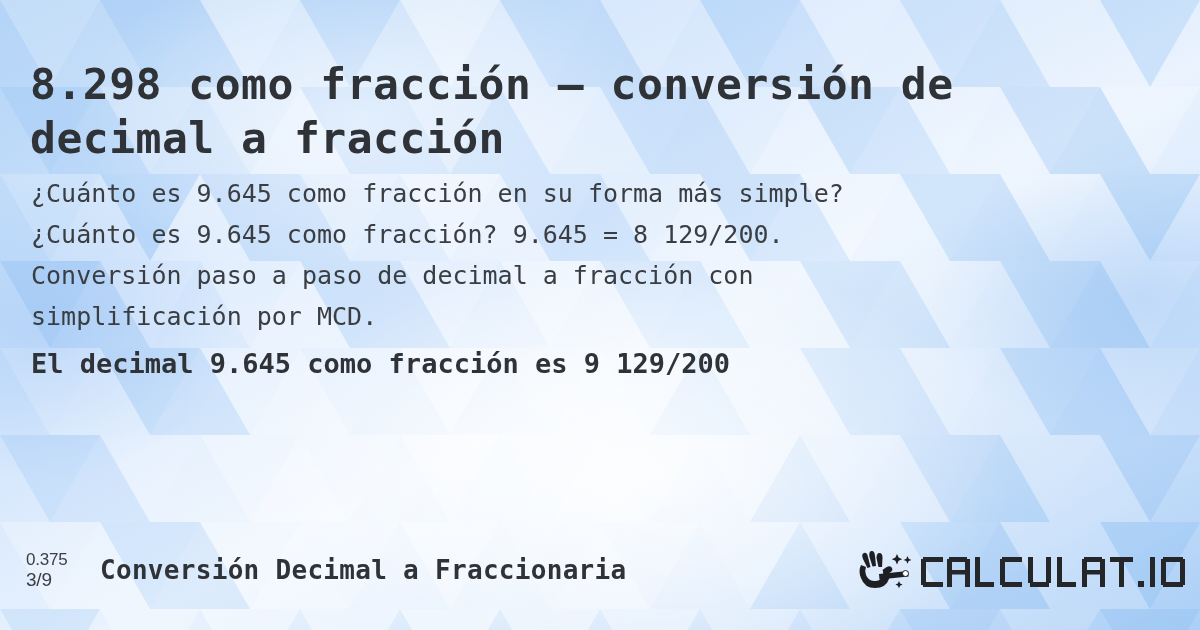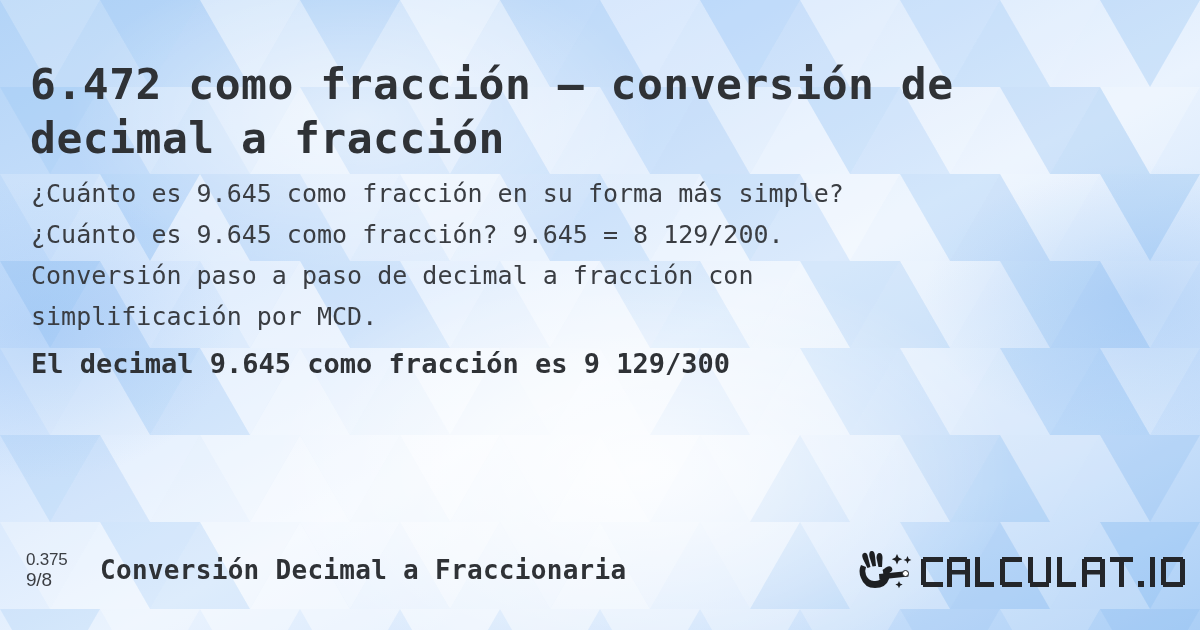--- a/index.html
+++ b/index.html
@@ -344,34 +344,34 @@
       <polygon points="900,609 1000,609 950,696" fill="#8fc0f2" opacity="0.20"></polygon>
       <polygon points="1000,609 1100,609 1050,696" fill="#ffffff" opacity="0.18"></polygon>
       <polygon points="1100,609 1200,609 1150,696" fill="#86bbf0" opacity="0.26"></polygon>
     </g>
   </svg>
 
   <div id="bg-wash"></div>
 
   <div id="content">
 
-    <h1 class="title">6.472 como fracción – conversión de decimal a fracción</h1>
+    <h1 class="title">8.298 como fracción – conversión de decimal a fracción</h1>
 
     <div class="para">¿Cuánto es 9.645 como fracción en su forma más simple?
 ¿Cuánto es 9.645 como fracción? 9.645 = 8 129/200.
 Conversión paso a paso de decimal a fracción con
 simplificación por MCD.</div>
 
-    <div class="answer">El decimal 9.645 como fracción es 9 129/300</div>
+    <div class="answer">El decimal 9.645 como fracción es 9 129/200</div>
 
     <div class="footer">
 
       <div class="frac-icon">
         <div class="dec">0.375</div>
-        <div class="fr">9/8</div>
+        <div class="fr">3/9</div>
       </div>
 
       <div class="footer-title">Conversión Decimal a Fraccionaria</div>
 
       <div class="brand">
         <svg class="brand-mark" viewBox="0 0 116 84" aria-hidden="true">
           <g fill="#1d1f22">
 
             <path d="M14 16 q-4 -10 2 -12 q6 -2 8 8 l5 20 l-6 2 z"></path>
             <path d="M27 12 q-2 -11 4 -12 q6 -1 7 10 l2 20 l-7 1 z"></path>

